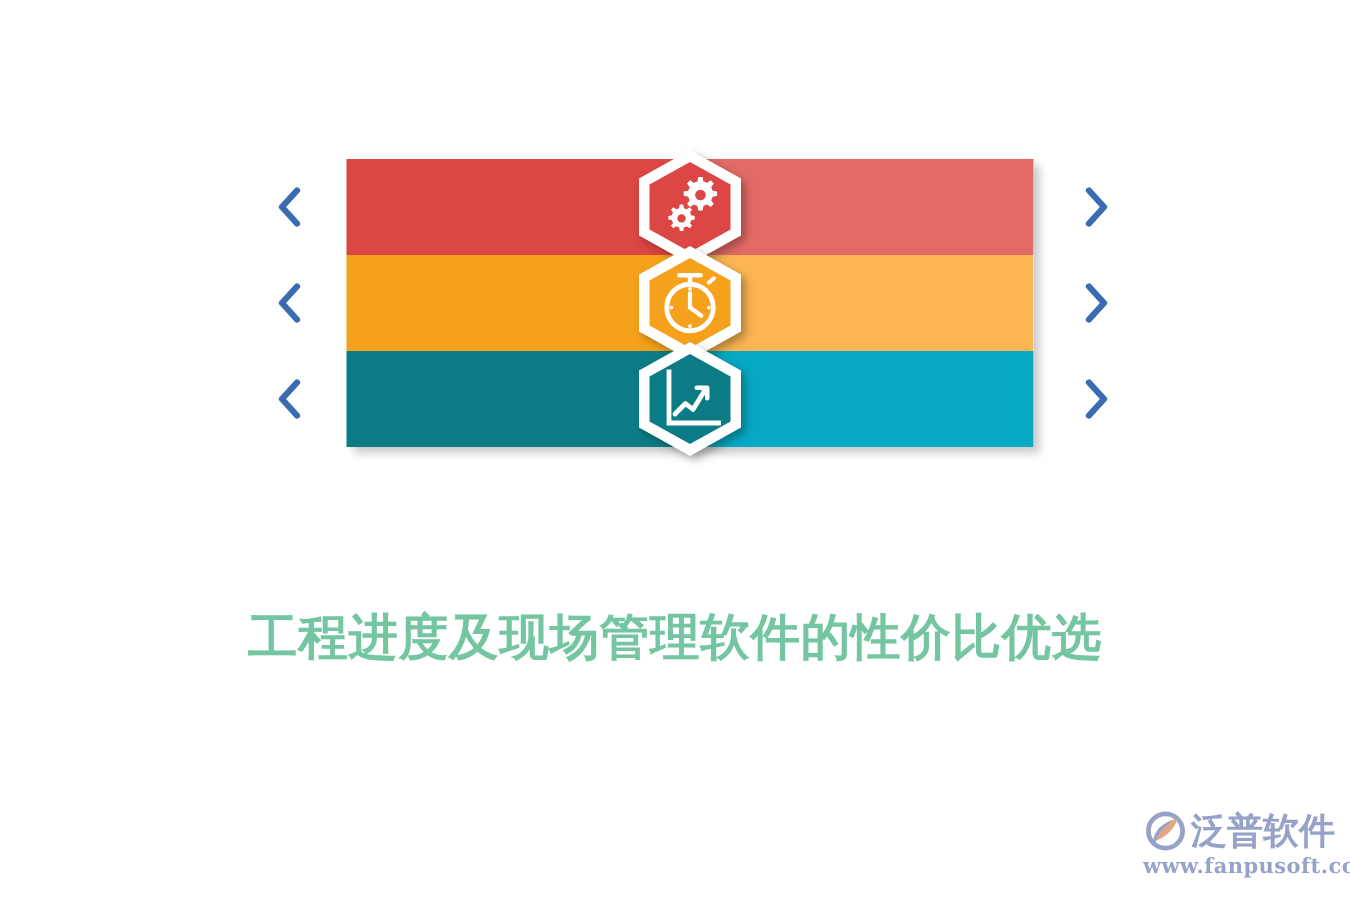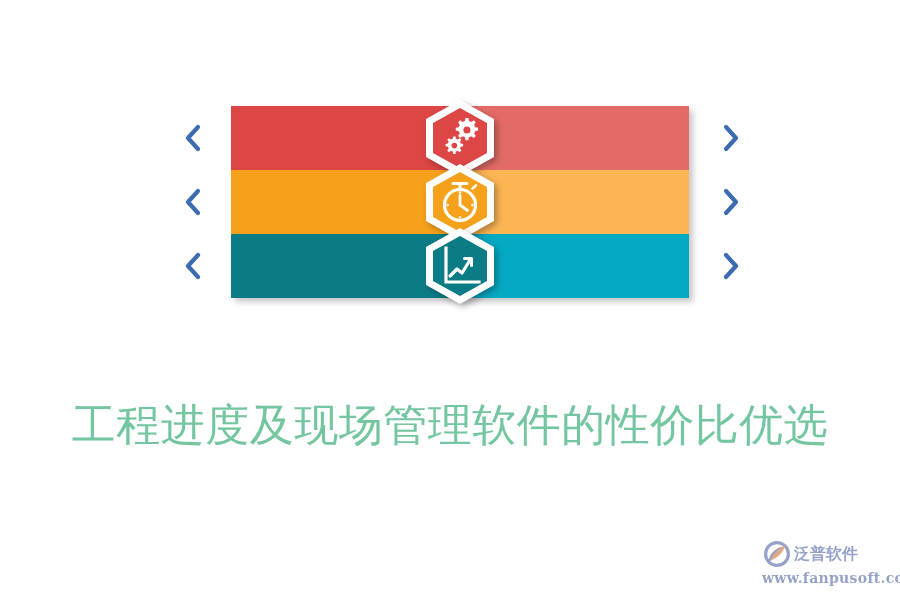--- a/index.html
+++ b/index.html
@@ -91,23 +91,23 @@
   .chev-row3 { top: 249px; }
 
   
   .title {
     position: absolute;
     left: 0;
     top: 402px;
     width: 900px;
     text-align: center;
     font-family: "DejaVu Serif", "Liberation Serif", serif;
-    font-size: 44px;
+    font-size: 33px;
     line-height: 46px;
-    font-weight: 400;
+    font-weight: 700;
     color: #73c6a0;
     letter-spacing: 0.5px;
   }
   .title-line { display: block; }
 
   
   .watermark {
     position: absolute;
     left: 762px;
     top: 537px;
@@ -117,21 +117,21 @@
   }
   .wm-top {
     display: flex;
     align-items: center;
     height: 34px;
   }
   .wm-mark { width: 30px; height: 30px; flex: 0 0 30px; }
   .wm-mark svg { display:block; width:30px; height:30px; }
   .wm-cn {
     font-family: "DejaVu Sans", "Liberation Sans", sans-serif;
-    font-size: 16px;
+    font-size: 24px;
     font-weight: 700;
     color: #8e9bc4;
     letter-spacing: 0px;
     margin-left: 2px;
     line-height: 30px;
     white-space: nowrap;
   }
   .wm-url {
     font-family: "DejaVu Serif", "Liberation Serif", serif;
     font-size: 14px;

